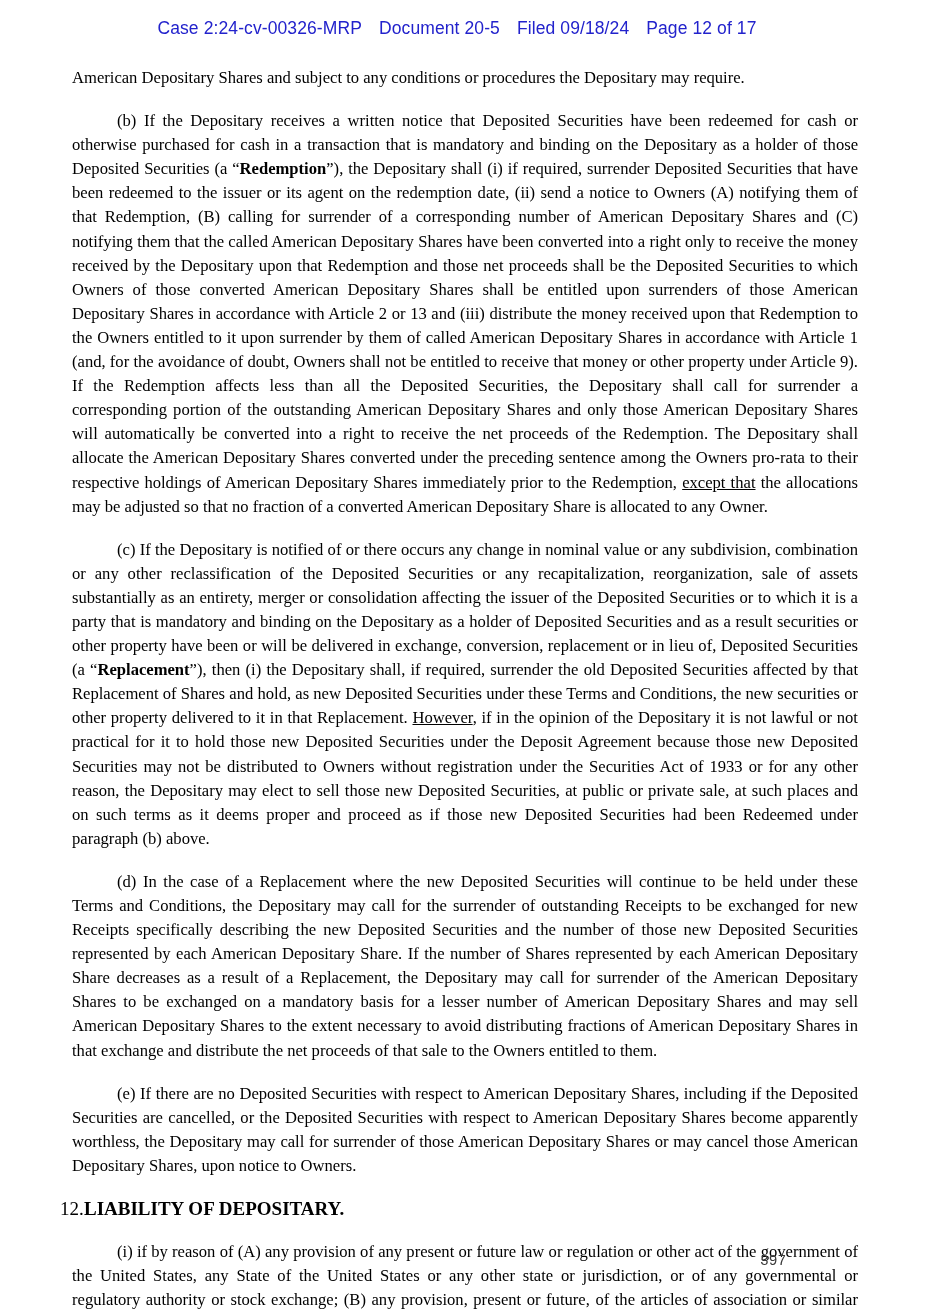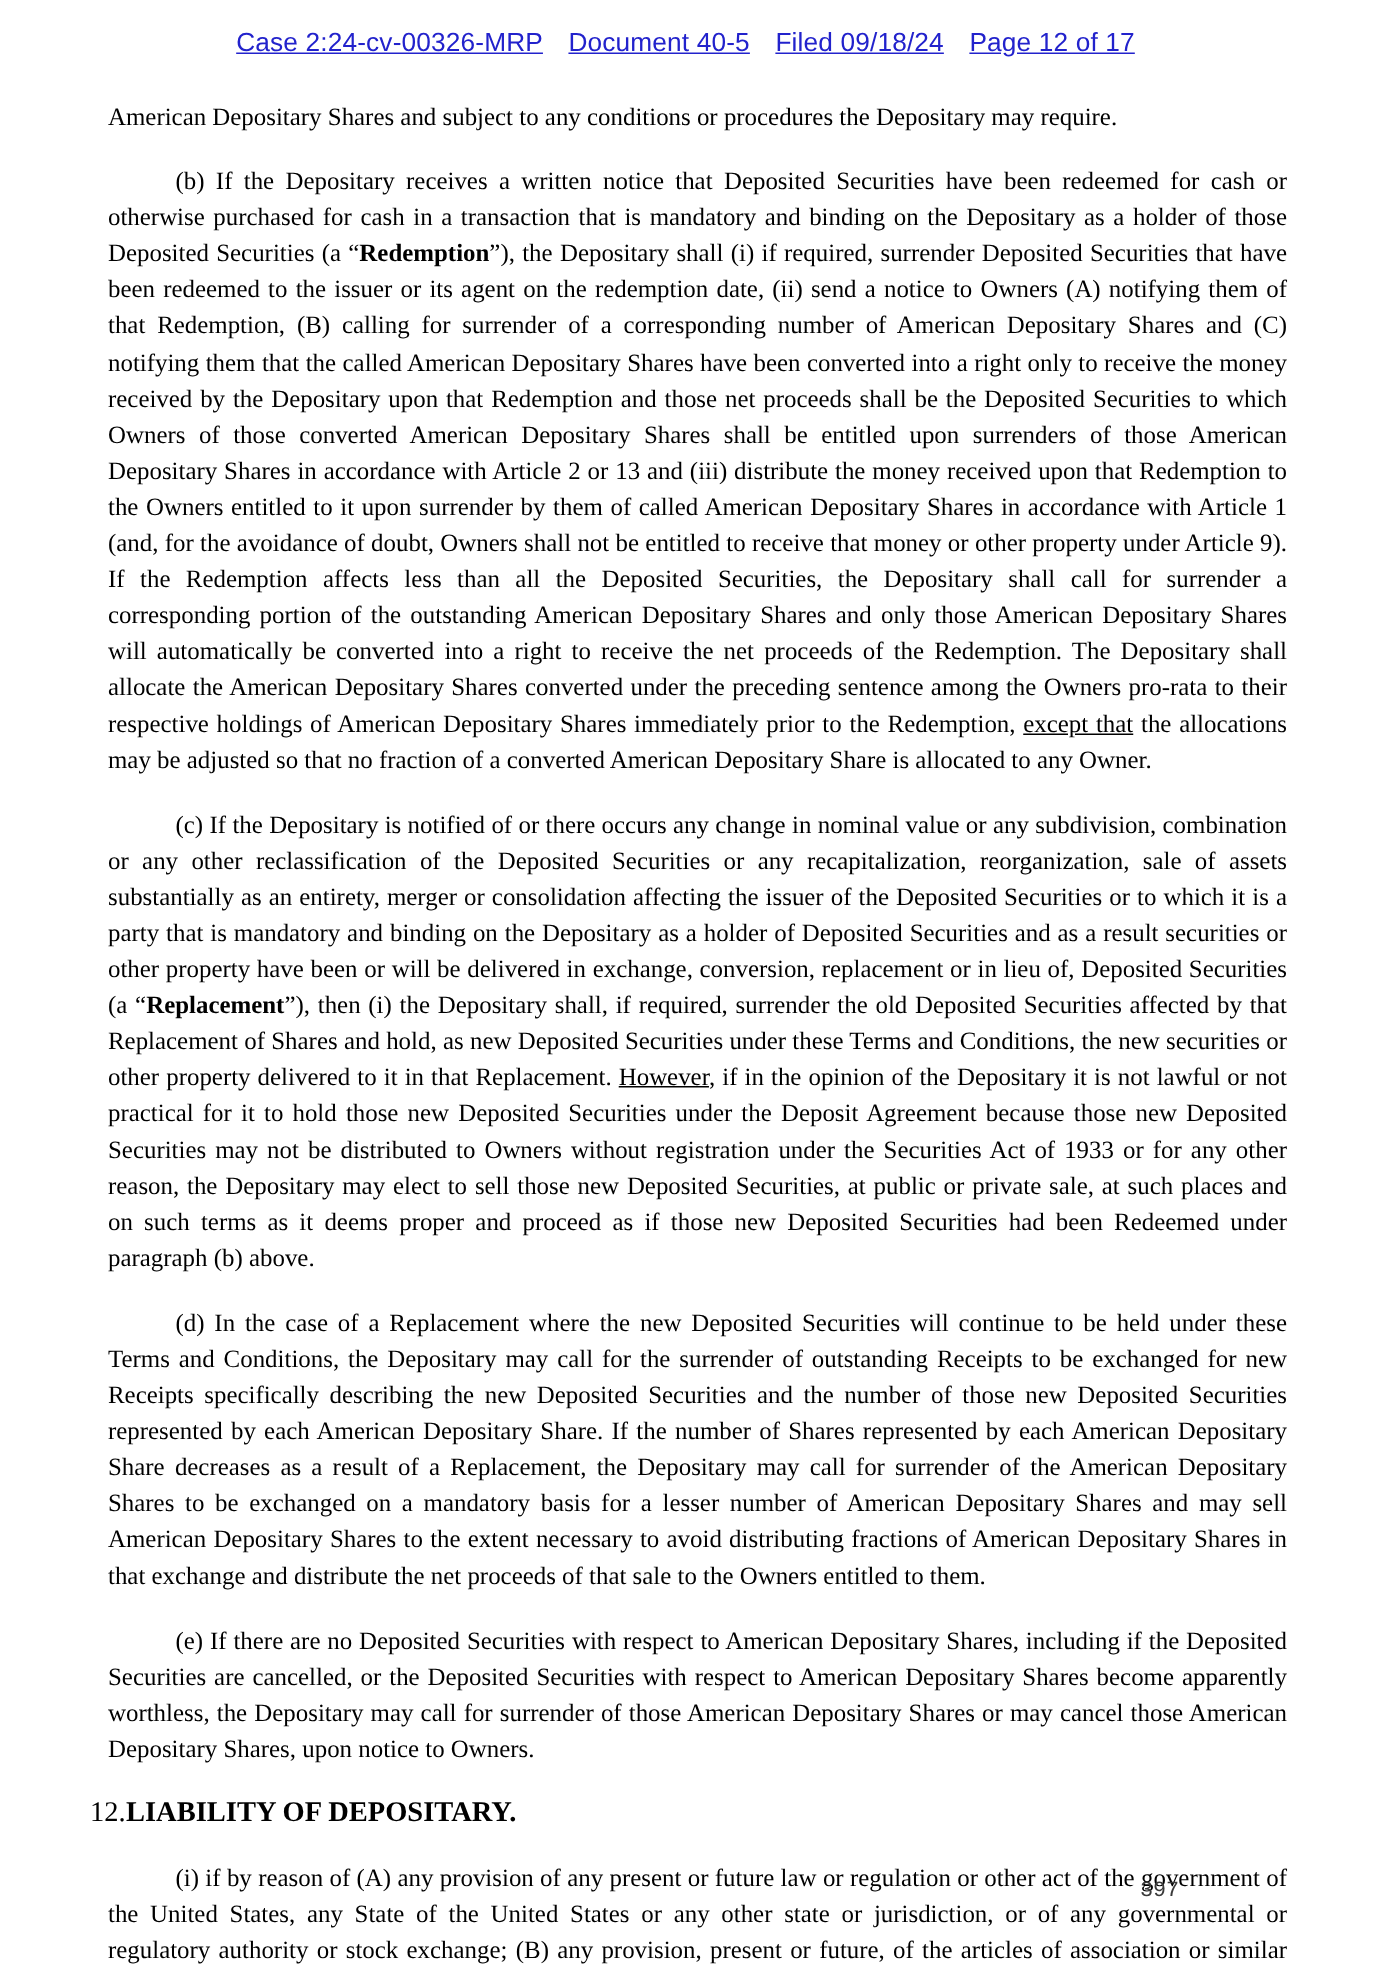--- a/index.html
+++ b/index.html
@@ -22,21 +22,21 @@
     top: 18px;
     left: 0;
     width: 930px;
     text-align: center;
     font-family: "Liberation Sans", "DejaVu Sans", sans-serif;
     font-size: 17.5px;
     letter-spacing: 0.1px;
     color: #2222cc;
     white-space: nowrap;
   }
-  .ecf-header .seg { margin-right: 17px; text-decoration: underline; }
+  .ecf-header .seg { margin-right: 17px; }
   .ecf-header .seg:last-child { margin-right: 16px; }
 
   
   .page-body {
     position: absolute;
     top: 66px;
     left: 72px;
     width: 786px;
   }
 
@@ -82,21 +82,21 @@
     text-align: left;
     font-family: Liberation Mono, monospace;
     font-size: 14.5px;
     color: #3a3a3a;
   }
 </style>
 </head>
 <body>
 
 <div class="ecf-header">
-  <span class="seg">Case 2:24-cv-00326-MRP</span><span class="seg">Document 40-5</span><span class="seg">Filed 09/18/24</span><span class="seg">Page 12 of 17</span>
+  <span class="seg">Case 2:24-cv-00326-MRP</span><span class="seg">Document 20-5</span><span class="seg">Filed 09/18/24</span><span class="seg">Page 12 of 17</span>
 </div>
 
 <div class="page-body">
 
   <p class="para">American Depositary Shares and subject to any conditions or procedures the Depositary may require.</p>
 
   <p class="para indent gap"><span>(b)  If the Depositary receives a written notice that Deposited Securities have been redeemed for cash or otherwise purchased for cash in a transaction that is mandatory and binding on the Depositary as a holder of those Deposited Securities (a “</span><b class="defterm">Redemption</b><span>”), the Depositary shall (i) if required, surrender Deposited Securities that have been redeemed to the issuer or its agent on the redemption date, (ii) send a notice to Owners (A) notifying them of that Redemption, (B) calling for surrender of a corresponding number of American Depositary Shares and (C) notifying them that the called American Depositary Shares have been converted into a right only to receive the money received by the Depositary upon that Redemption and those net proceeds shall be the Deposited Securities to which Owners of those converted American Depositary Shares shall be entitled upon surrenders of those American Depositary Shares in accordance with Article 2 or 13 and (iii) distribute the money received upon that Redemption to the Owners entitled to it upon surrender by them of called American Depositary Shares in accordance with Article 1 (and, for the avoidance of doubt, Owners shall not be entitled to receive that money or other property under Article 9). If the Redemption affects less than all the Deposited Securities, the Depositary shall call for surrender a corresponding portion of the outstanding American Depositary Shares and only those American Depositary Shares will automatically be converted into a right to receive the net proceeds of the Redemption. The Depositary shall allocate the American Depositary Shares converted under the preceding sentence among the Owners pro-rata to their respective holdings of American Depositary Shares immediately prior to the Redemption, </span><u class="emph">except that</u><span> the allocations may be adjusted so that no fraction of a converted American Depositary Share is allocated to any Owner.</span></p>
 
   <p class="para indent gap"><span>(c) If the Depositary is notified of or there occurs any change in nominal value or any subdivision, combination or any other reclassification of the Deposited Securities or any recapitalization, reorganization, sale of assets substantially as an entirety, merger or consolidation affecting the issuer of the Deposited Securities or to which it is a party that is mandatory and binding on the Depositary as a holder of Deposited Securities and as a result securities or other property have been or will be delivered in exchange, conversion, replacement or in lieu of, Deposited Securities (a “</span><b class="defterm">Replacement</b><span>”), then (i) the Depositary shall, if required, surrender the old Deposited Securities affected by that Replacement of Shares and hold, as new Deposited Securities under these Terms and Conditions, the new securities or other property delivered to it in that Replacement. </span><u class="emph">However</u><span>, if in the opinion of the Depositary it is not lawful or not practical for it to hold those new Deposited Securities under the Deposit Agreement because those new Deposited Securities may not be distributed to Owners without registration under the Securities Act of 1933 or for any other reason, the Depositary may elect to sell those new Deposited Securities, at public or private sale, at such places and on such terms as it deems proper and proceed as if those new Deposited Securities had been Redeemed under paragraph (b) above.</span></p>
 

